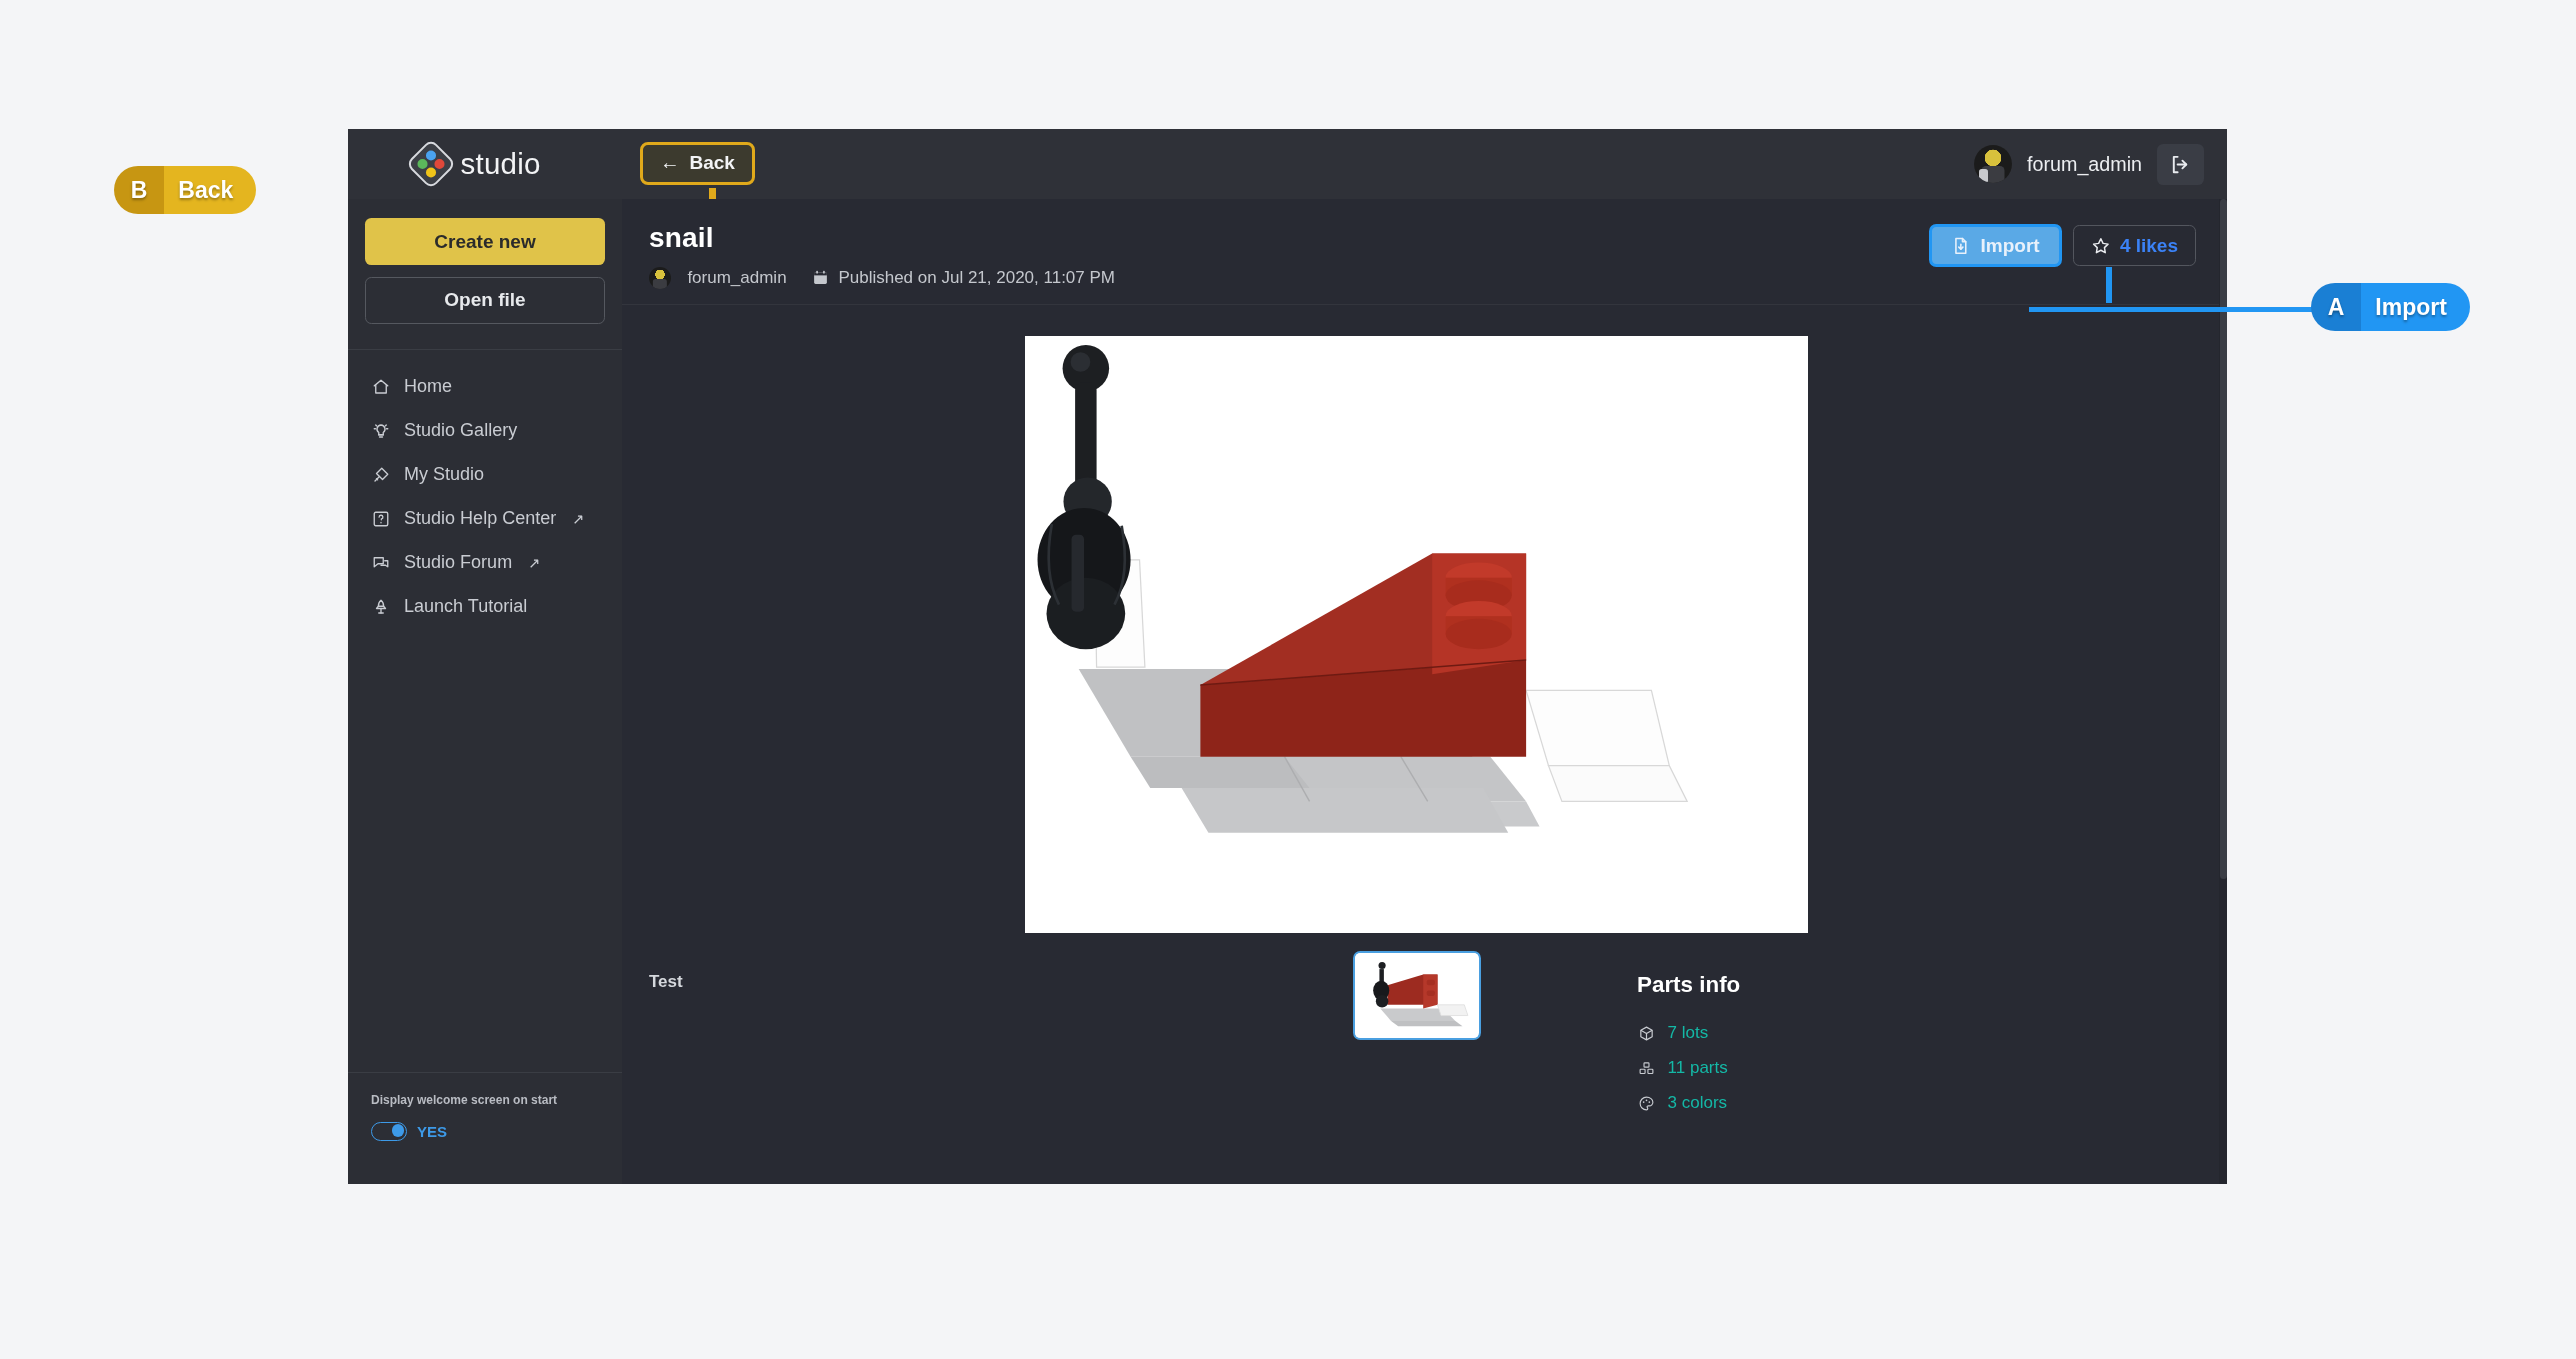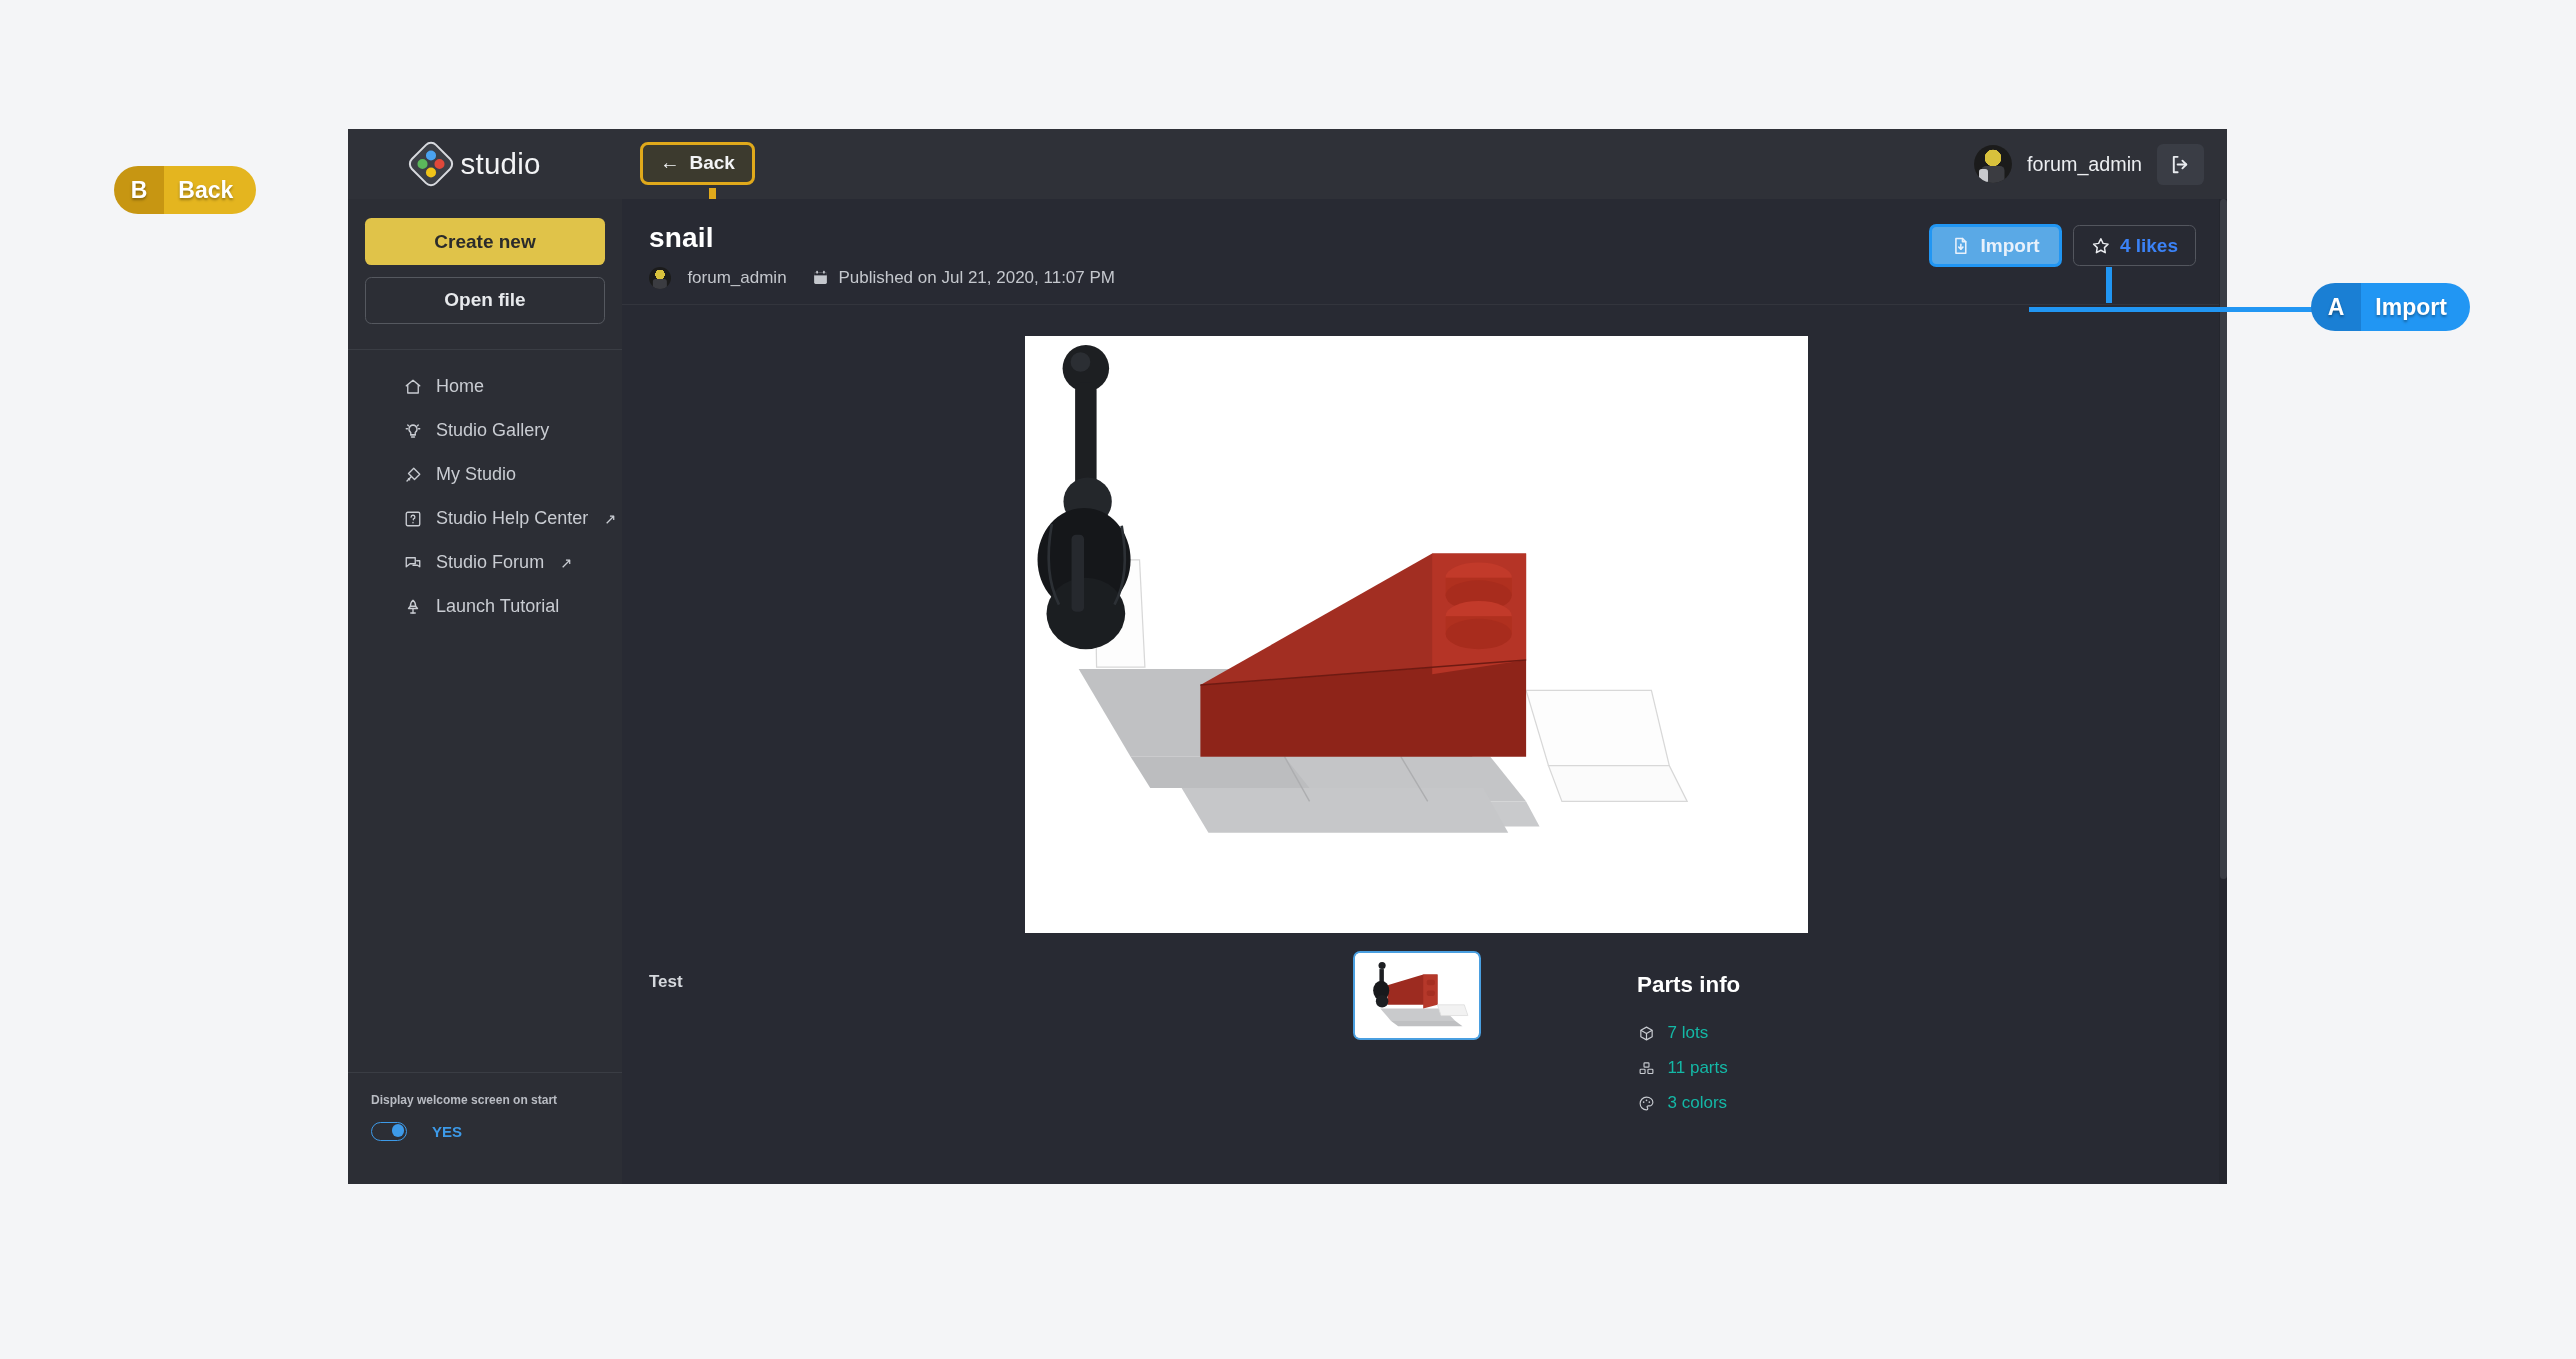--- a/index.html
+++ b/index.html
@@ -110,38 +110,38 @@
   }
   #open-file-button {
     height: 47px; width: 100%;
     background: transparent; border: 1.4px solid #55585f; border-radius: 6.3px;
     color: #e7e9ec; font-size: 19px; font-weight: 700;
     font-family: inherit; cursor: pointer;
   }
   #sidebar-divider {
     margin: 21.5px 0 0 0; height: 1.3px; background: #3a3d44;
   }
-  #nav { padding-top: 14.3px; flex: 1; margin-left: 32px; }
+  #nav { padding-top: 14.3px; flex: 1; }
   .nav-item {
     display: flex; align-items: center; gap: 13.4px;
     height: 44px; padding-left: 23px;
     color: #c9ccd2; font-size: 18px; cursor: pointer;
   }
   .nav-item .nav-ico {
     width: 19.7px; height: 19.7px; flex: none;
     display: flex; align-items: center; justify-content: center;
   }
   .ext-arrow { font-size: 14.3px; margin-left: 2.7px; color: #c9ccd2; }
 
   #welcome-toggle-area {
     border-top: 1.3px solid #3a3d44;
     padding: 19.7px 0 0 23px; height: 113px;
   }
   #welcome-label { font-size: 12px; color: #b9bcc3; font-weight: 700; margin-bottom: 15px; }
-  #welcome-toggle-row { display: flex; align-items: center; gap: 25px; cursor: pointer; }
+  #welcome-toggle-row { display: flex; align-items: center; gap: 10px; cursor: pointer; }
   #welcome-switch {
     width: 36px; height: 19.7px; border-radius: 9.8px;
     border: 1.8px solid #3d9ae8; background: #2c2e35;
     position: relative;
   }
   #welcome-switch::after {
     content:""; position:absolute; right: 1.8px; top: 1.8px;
     width: 12.5px; height: 12.5px; border-radius:50%; background:#3d9ae8;
   }
   #welcome-state { font-size: 15px; font-weight: 700; color: #3d9ae8; }

